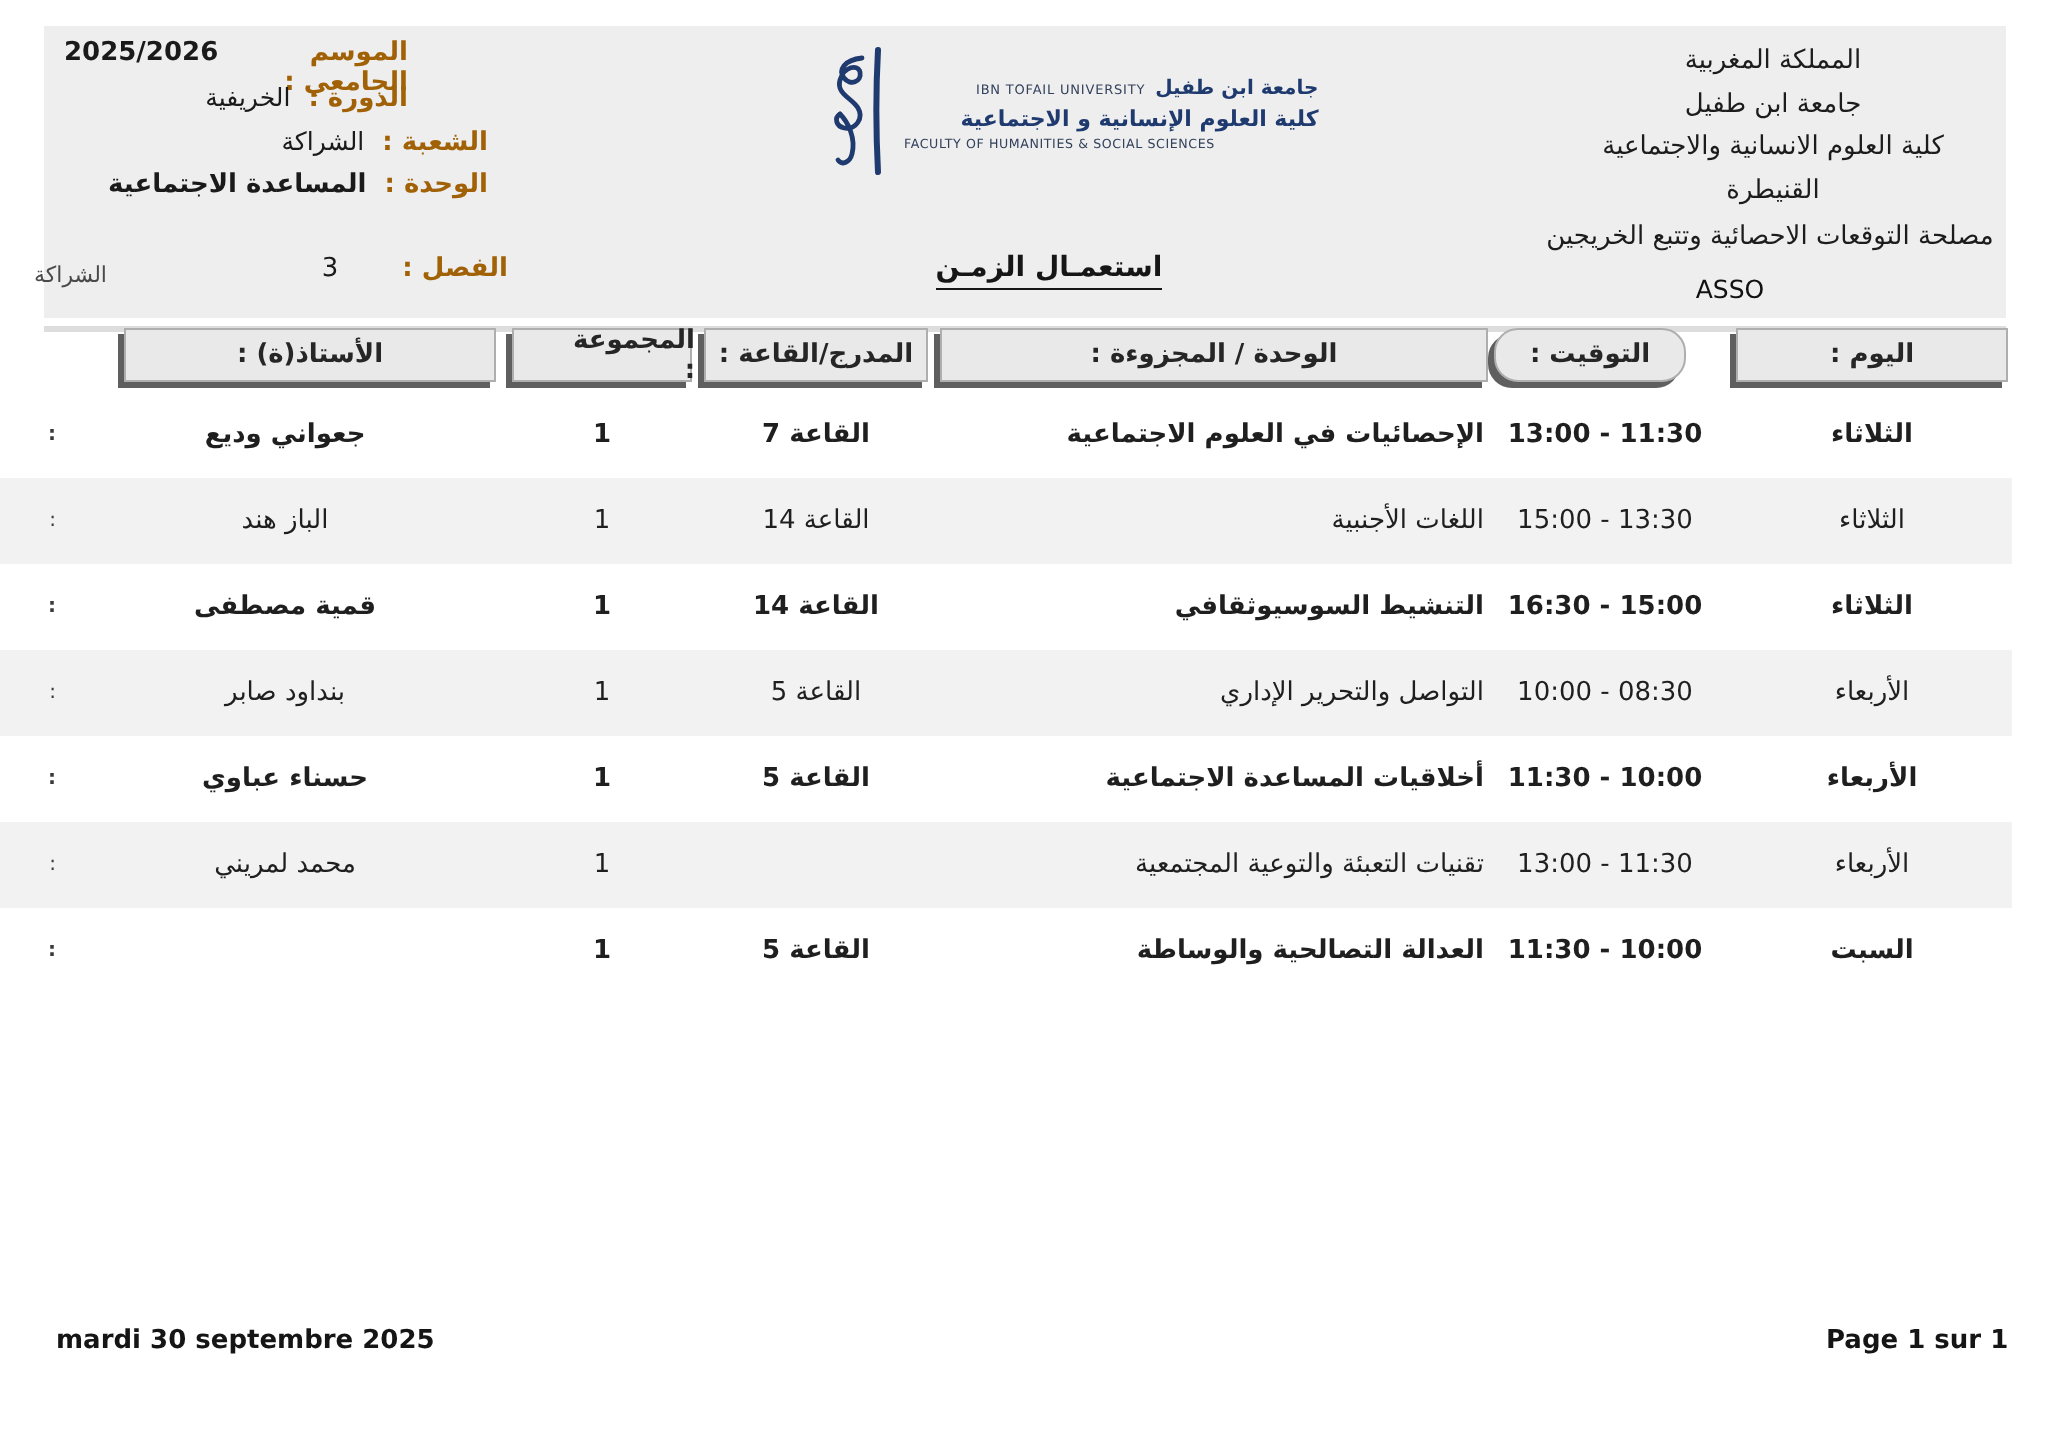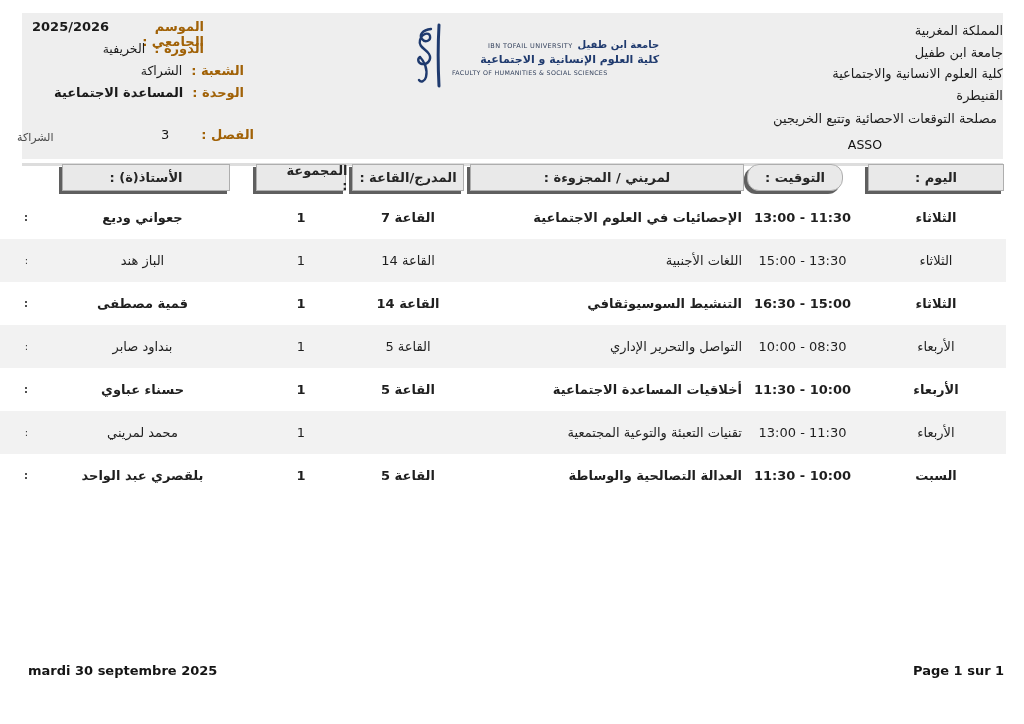--- a/index.html
+++ b/index.html
@@ -23,21 +23,21 @@
   .val-light { font-size:12.5px; }
   .semester-line {
     position:absolute; left:120px; top:114px; width:112px; direction:rtl;
     display:flex; gap:32px; font-size:13px; align-items:baseline;
   }
   .margin-note {
     position:absolute; left:17px; top:131px; font-size:11px; color:#4a4a4a; direction:rtl;
   }
   
   .inst-block {
-    position:absolute; left:748px; top:7px; width:233px; direction:rtl; 
+    position:absolute; left:748px; top:7px; width:233px; direction:rtl; text-align:center;
   }
   .inst-block div { font-size:13px; line-height:21.5px; color:#1c1c1c; }
   .inst-service { position:absolute; left:738px; top:98px; width:250px; direction:rtl; text-align:center; font-size:13px; color:#1c1c1c; }
   .inst-code { position:absolute; left:748px; top:124px; width:190px; text-align:center; font-size:12.5px; color:#111; }
   
   .logo { position:absolute; left:392px; top:10px; display:flex; gap:6px; align-items:center; }
   .logo-mark { width:32px; height:66px; }
   .logo-text { direction:rtl; text-align:right; padding-top:2px; }
   .logo-l1 { display:flex; gap:5px; align-items:baseline; justify-content:flex-start; }
   .logo-ar-univ { color:#1f3a6e; font-weight:700; font-size:10px; }
@@ -59,21 +59,21 @@
     background:#e9e9e9; border:1px solid #aeaeae;
     box-shadow:-3px 3px 0 0 #5f5f5f;
     display:flex; align-items:center; justify-content:center;
     font-size:13px; font-weight:700; color:#262626; direction:rtl;
   }
   .hc-day     { left:868px; width:136px; }
   .hc-time    { left:747px; width:96px;border-radius:12px; }
   .hc-unit    { left:470px; width:274px; }
   .hc-room    { left:352px; width:112px; }
   .hc-group   { left:256px; width:90px;padding-left:32px;  }
-  .hc-teacher { left:62px;  width:168px; }
+  .hc-teacher { left:62px;  width:186px; }
   
   .trow { position:absolute; left:0; width:1006px; height:43px; font-size:13px; color:#1f1f1f; }
   .trow.striped { background:#f2f2f2; }
   .trow.bold { font-weight:700; }
   .cell { position:absolute; top:0; height:43px; display:flex; align-items:center; direction:rtl; }
   .cell-day     { left:868px; width:136px; justify-content:center; }
   .cell-time    { left:747px; width:111px; justify-content:center; }
   .cell-unit    { left:470px; width:272px; justify-content:flex-start; }
   .cell-room    { left:352px; width:112px; justify-content:center;text-align:right; }
   .cell-group   { left:256px; width:90px;  justify-content:center; }
@@ -135,28 +135,31 @@
       <div class="logo-text">
         <div class="logo-l1">
           <span class="logo-ar-univ">جامعة ابن طفيل</span>
           <span class="logo-en-univ">IBN TOFAIL UNIVERSITY</span>
         </div>
         <div class="logo-ar-fac">كلية العلوم الإنسانية و الاجتماعية</div>
         <div class="logo-en-fac">FACULTY OF HUMANITIES &amp; SOCIAL SCIENCES</div>
       </div>
     </div>
 
+    <div class="doc-title">
+      <span>استعمـال الزمـن</span>
+    </div>
   </div>
 
   <div class="margin-note">الشراكة</div>
 
   <div class="hdr-strip"></div>
   <div class="hcell hc-day">اليوم :</div>
   <div class="hcell hc-time">التوقيت :</div>
-  <div class="hcell hc-unit">لمريني / المجزوءة :</div>
+  <div class="hcell hc-unit">الوحدة / المجزوءة :</div>
   <div class="hcell hc-room">المدرج/القاعة :</div>
   <div class="hcell hc-group">المجموعة :</div>
   <div class="hcell hc-teacher">الأستاذ(ة) :</div>
 
   <div id="rows">
       <div class="trow bold" style="top: 196px;">
         <div class="cell cell-clip">:</div>
         <div class="cell cell-teacher">جعواني وديع</div>
         <div class="cell cell-group">1</div>
         <div class="cell cell-room">القاعة 7</div>
@@ -203,21 +206,20 @@
       <div class="trow striped" style="top: 411px;">
         <div class="cell cell-clip">:</div>
         <div class="cell cell-teacher">محمد لمريني</div>
         <div class="cell cell-group">1</div>
         <div class="cell cell-unit">تقنيات التعبئة والتوعية المجتمعية</div>
         <div class="cell cell-time">11:30 - 13:00</div>
         <div class="cell cell-day">الأربعاء</div>
       </div>
       <div class="trow bold" style="top: 454px;">
         <div class="cell cell-clip">:</div>
-        <div class="cell cell-teacher">بلقصري عبد الواحد</div>
         <div class="cell cell-group">1</div>
         <div class="cell cell-room">القاعة 5</div>
         <div class="cell cell-unit">العدالة التصالحية والوساطة</div>
         <div class="cell cell-time">10:00 - 11:30</div>
         <div class="cell cell-day">السبت</div>
       </div>
     </div>
 
   <div class="footer-date">mardi 30 septembre 2025</div>
   <div class="footer-page">Page 1 sur 1</div>

